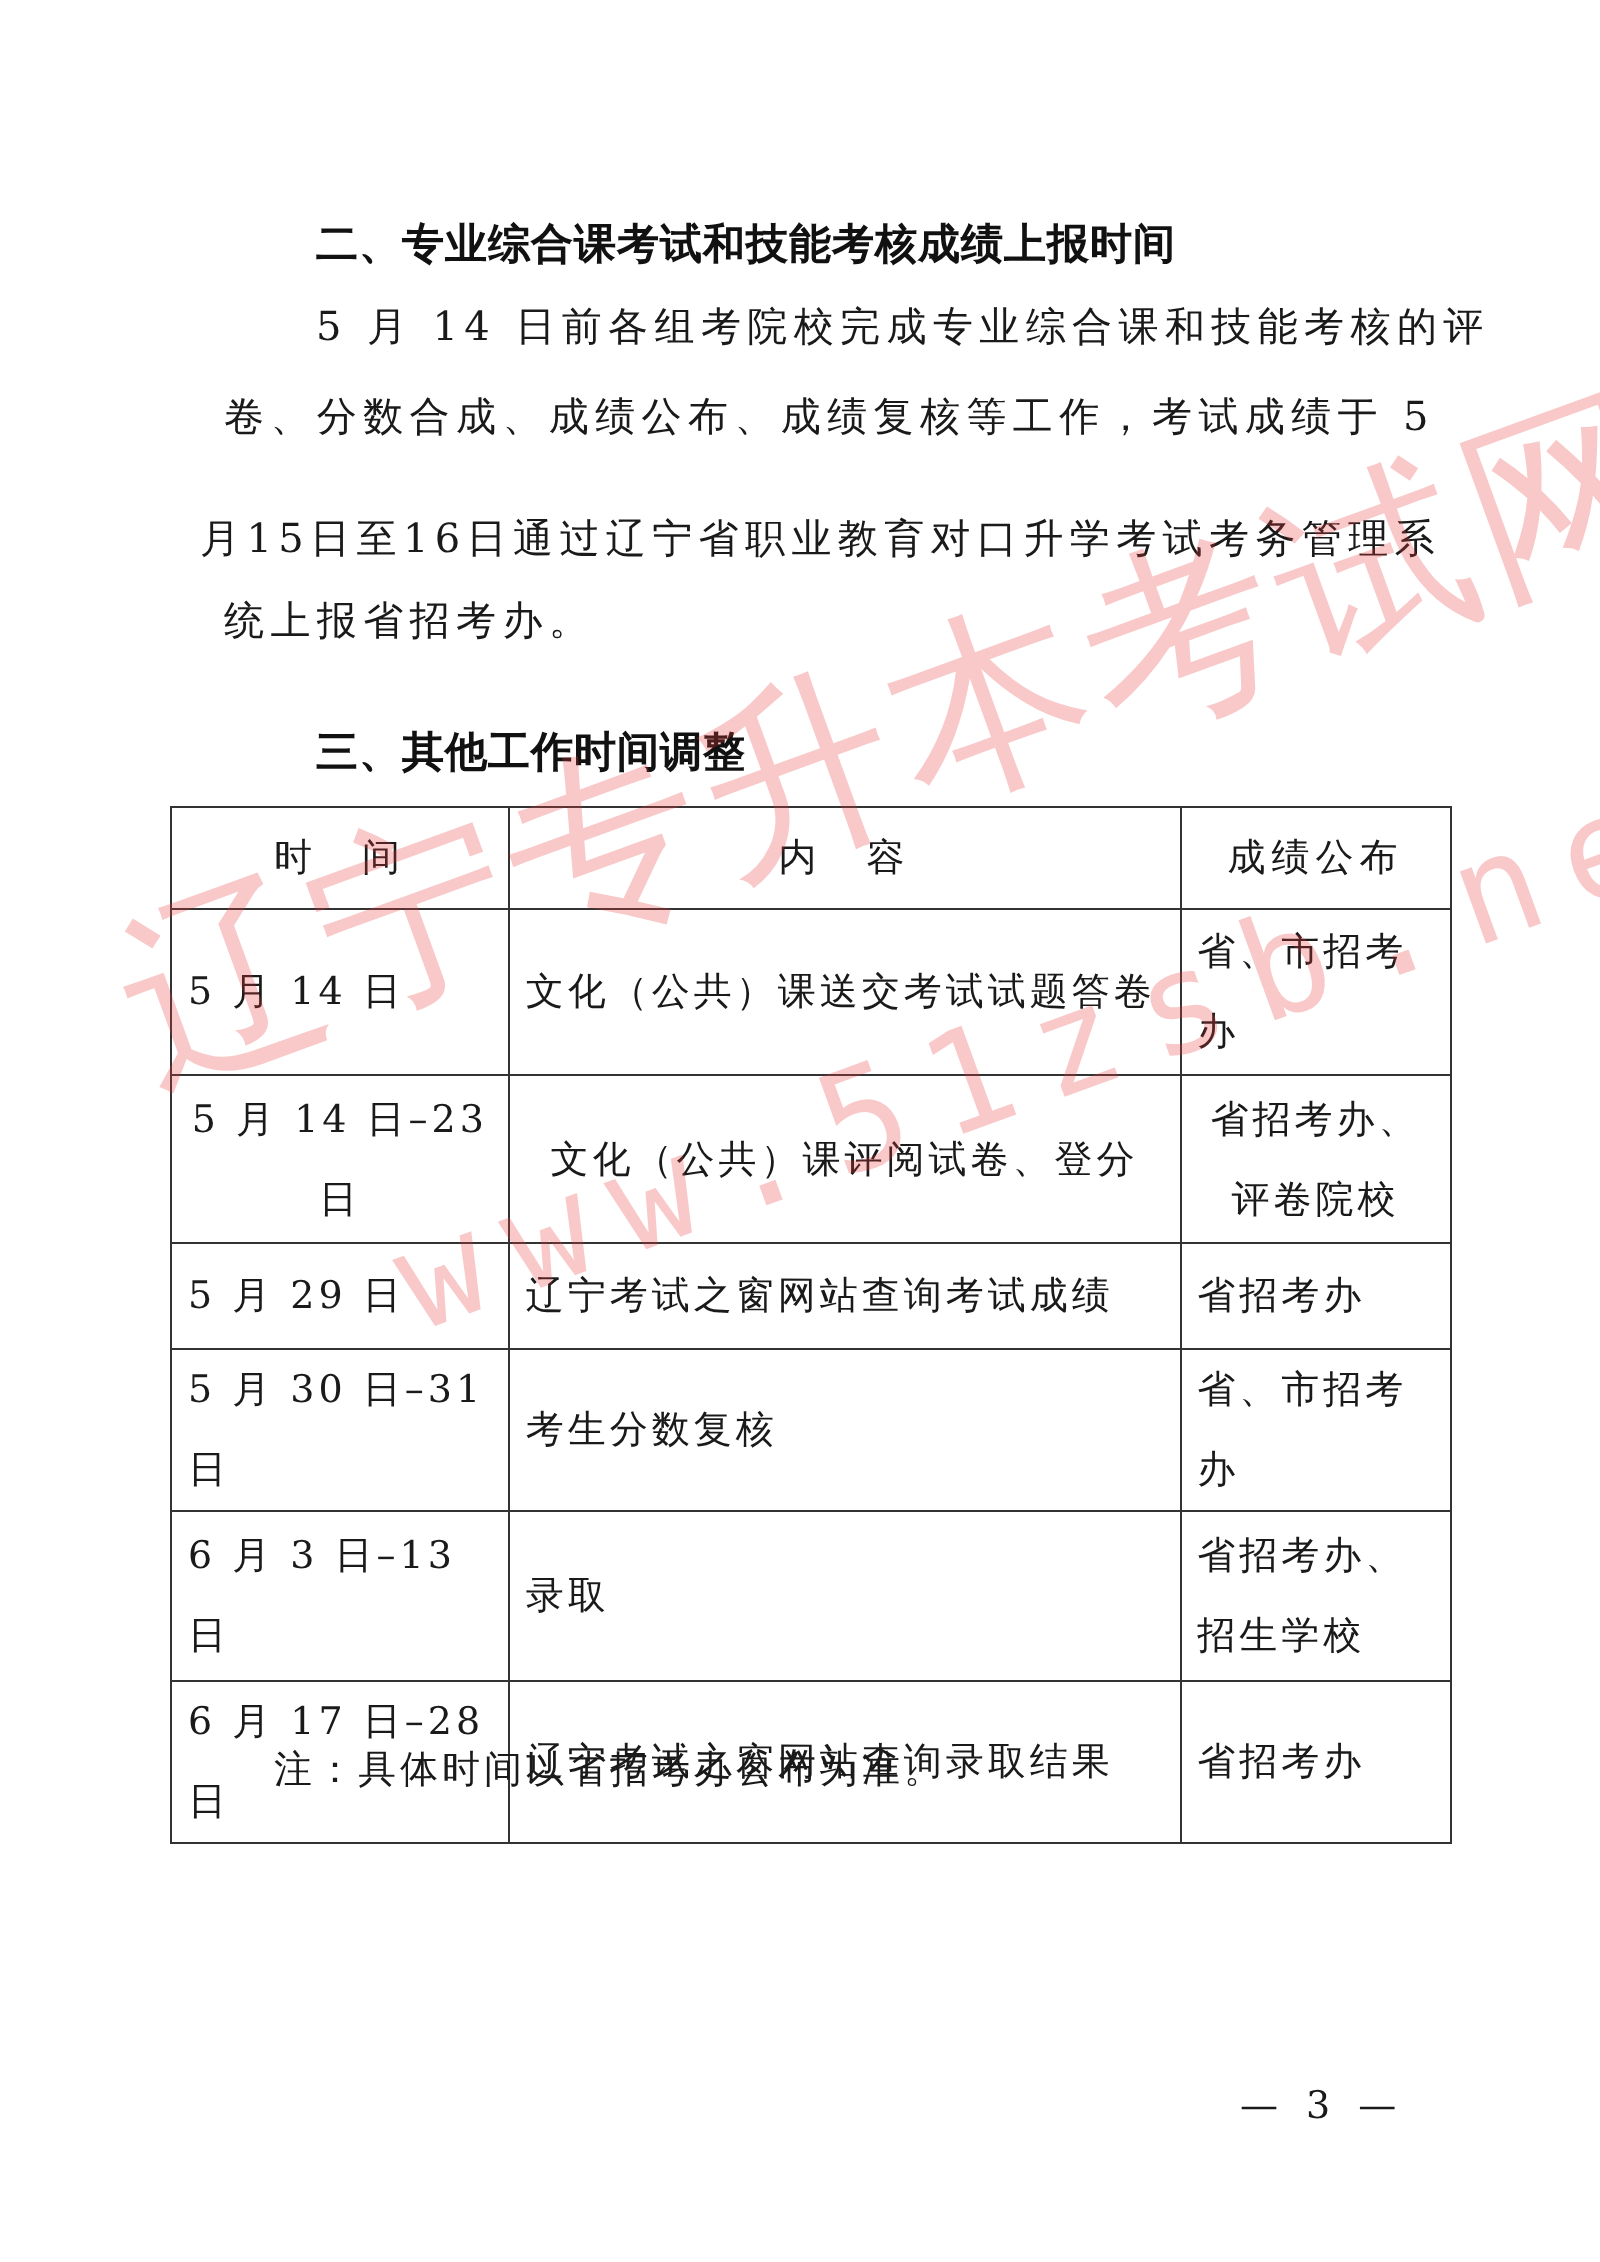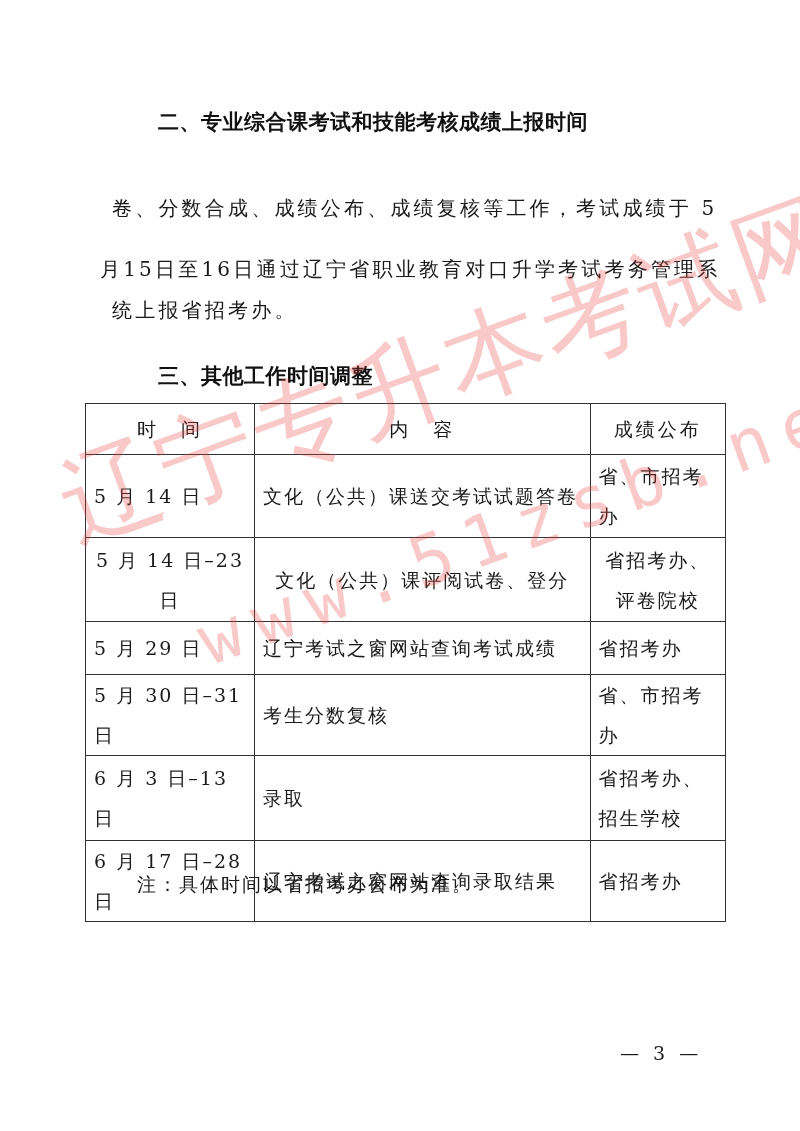--- a/index.html
+++ b/index.html
@@ -37,20 +37,21 @@
   .wm1 { left: 88px; top: 440px; font-size: 98px; font-weight: 300; transform: rotate(-20deg); letter-spacing: 4px; }
   .wm2 { left: 215px; top: 600px; font-size: 70px; transform: rotate(-20deg); letter-spacing: 14px; font-family: "DejaVu Sans Mono", "Liberation Mono", monospace; }
 </style>
 </head>
 <body>
 
 <div class="page">
 
   <div class="heading" style="top:96px;">二、专业综合课考试和技能考核成绩上报时间</div>
 
+  <div class="para-line" style="left:158px; top:150px;">5 月 14 日前各组考院校完成专业综合课和技能考核的评</div>
   <div class="para-line" style="left:112px; top:195px;">卷、分数合成、成绩公布、成绩复核等工作，考试成绩于 5</div>
   <div class="para-line" style="left:100px; top:256px;">月15日至16日通过辽宁省职业教育对口升学考试考务管理系</div>
   <div class="para-line" style="left:112px; top:297px;text-align:right;">统上报省招考办。</div>
 
   <div class="heading" style="top:350px;">三、其他工作时间调整</div>
 
   <table class="sched">
     <colgroup>
         <col class="c1">
         <col class="c2">

